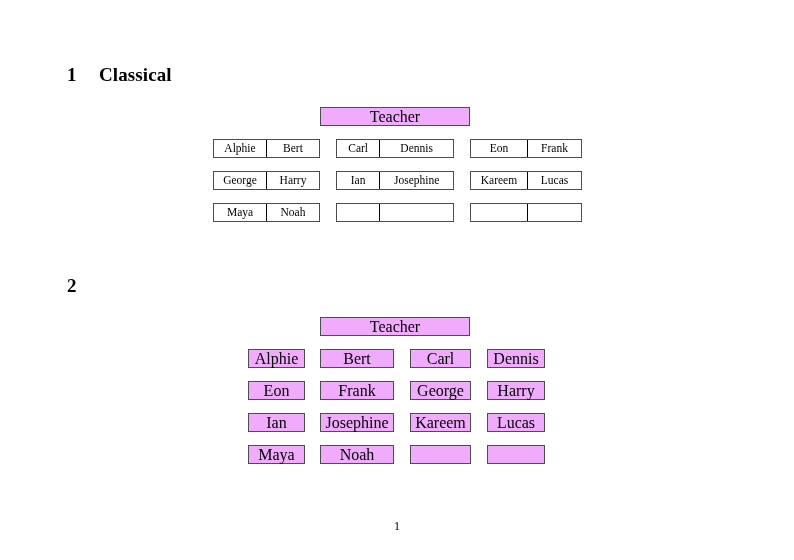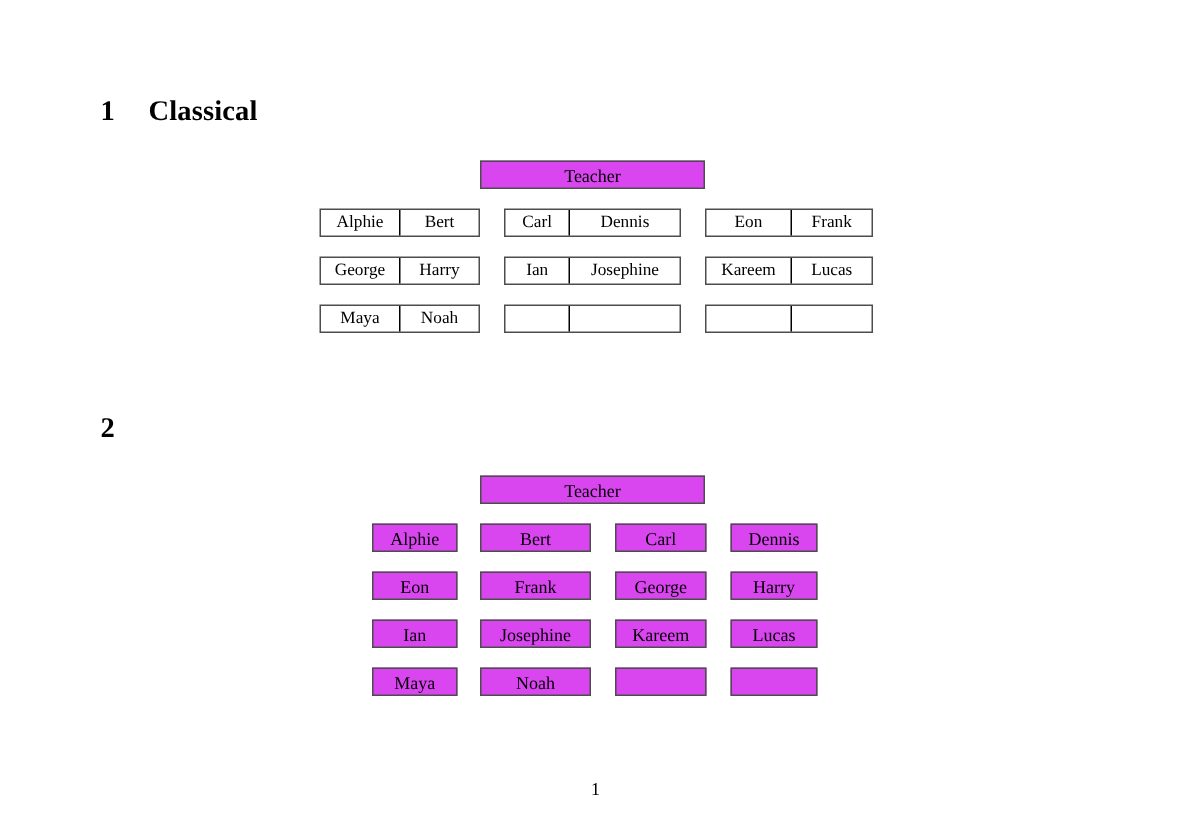--- a/index.html
+++ b/index.html
@@ -38,26 +38,26 @@
     flex: 0 0 auto;
   }
   #heading-classical   { left: 67px; top: 64px; }
   #heading-distributed { left: 67px; top: 275px; }
 
   
   .node-box {
     position: absolute;
     box-sizing: border-box;
     border: 1px solid #4d4d4d;
-    background: #d946ef;
+    background: #f0abfc;
     height: 19px;
     display: flex;
     align-items: center;
     justify-content: center;
-    font-size: 12px;
+    font-size: 16px;
     line-height: 1;
     white-space: nowrap;
   }
   .teacher-box {
     width: 150px;
     height: 19px;
   }
 
   
   .pair-group {

